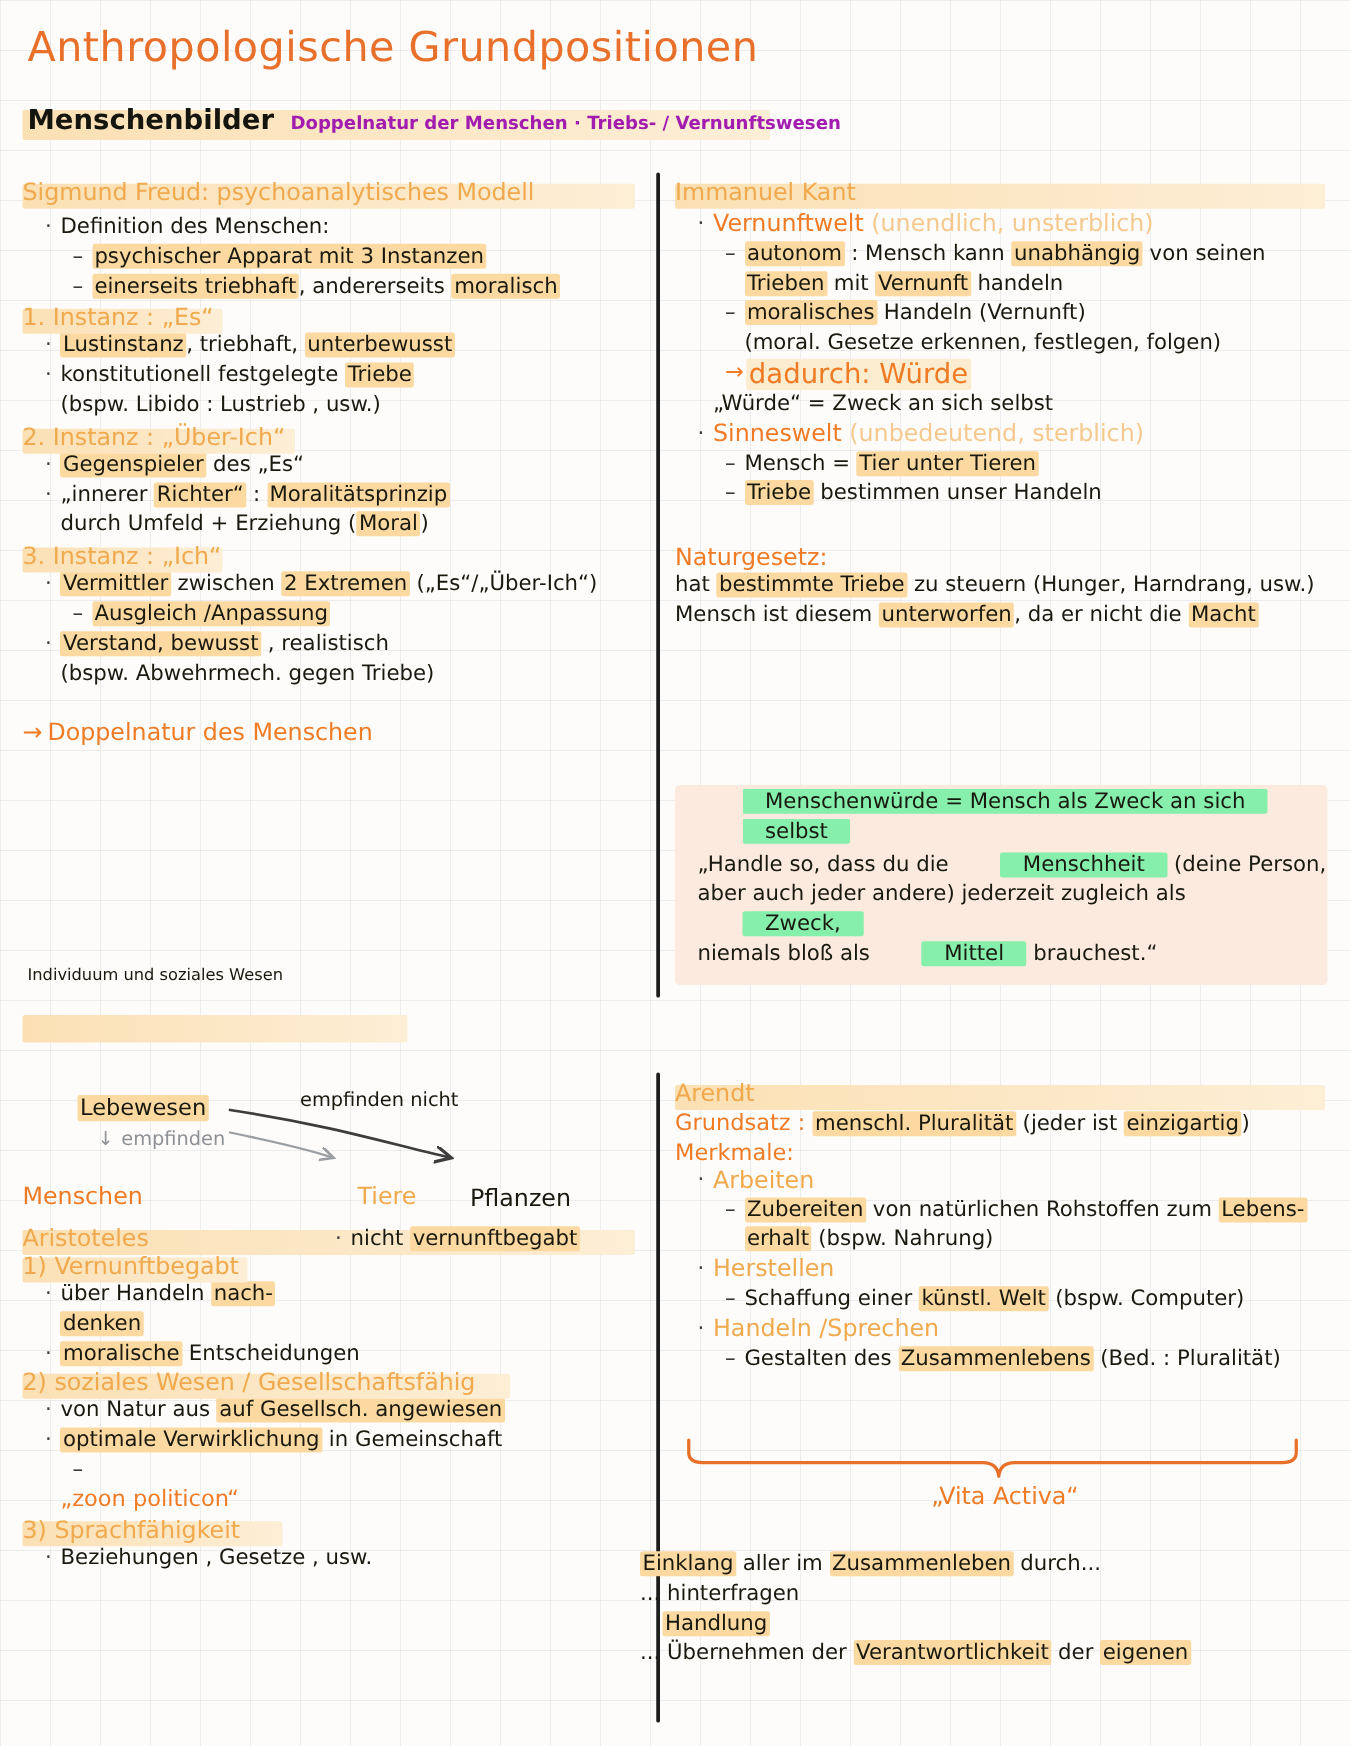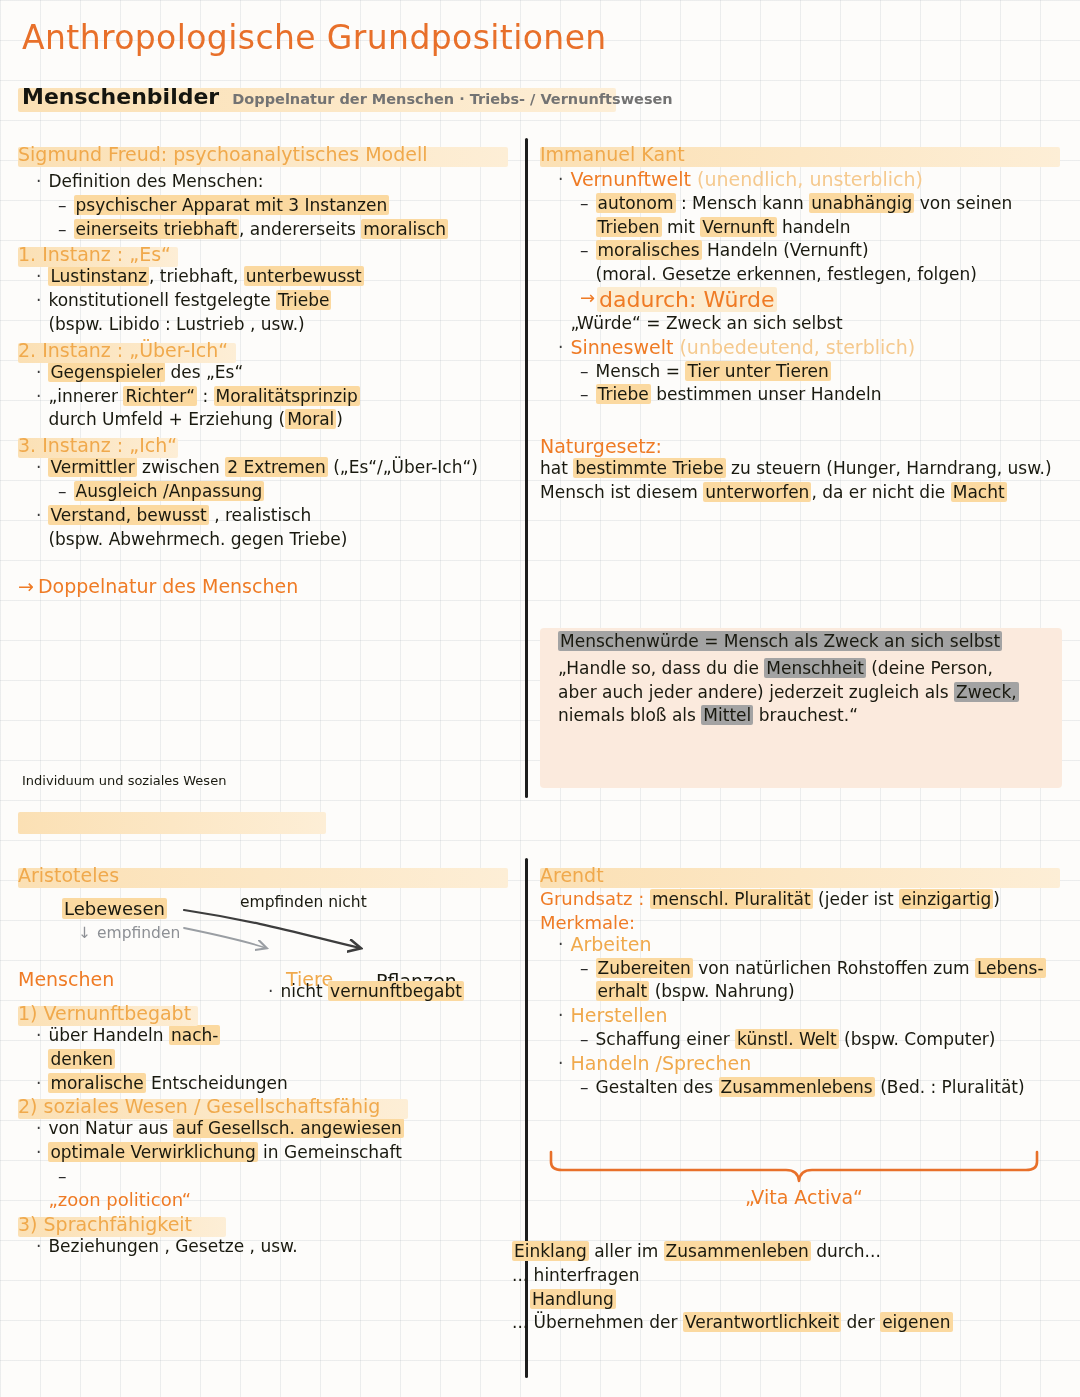--- a/index.html
+++ b/index.html
@@ -16,32 +16,32 @@
     position:relative;
   }
   .page{position:absolute; inset:0;}
 
   
   .t-title{
     font-size:33px; color:#e8702a; letter-spacing:.4px;
     font-weight:400;
   }
   .sub-head{font-size:22px; font-weight:700; color:#15150f;}
-  .sub-desc{font-size:14.5px; font-weight:700; color:#737373;}
+  .sub-desc{font-size:14.5px; font-weight:700; color:#a21caf;}
   .h-author{font-size:19px; color:#f0a94c;}
   .h-sec{font-size:19px; color:#ef7b25;}
   .line{font-size:17px; line-height:1.40; color:#19190f;}
   .small{font-size:15.5px;}
   .lamber{color:#f5c98e;}
   .grey{color:#8d9095;}
 
   
   .hl{background:#fbd9a0; border-radius:2px; padding:0 2px; box-decoration-break:clone;-webkit-box-decoration-break:clone;}
   .hl-l{background:#fcecd0; border-radius:2px; padding:0 2px; box-decoration-break:clone;-webkit-box-decoration-break:clone;}
-  .hl-d{background:#a3a3a3; border-radius:2px; padding:0 2px; box-decoration-break:clone;-webkit-box-decoration-break:clone;}
+  .hl-d{background:#86efac; border-radius:2px; padding:0 18px; box-decoration-break:clone;margin-left:36px;-webkit-box-decoration-break:clone;}
   .hdr-hl{background:linear-gradient(to right,#fbe0b4,#fdeed6); border-radius:2px;}
 
   
   .abs{position:absolute;}
   .divider{position:absolute; width:2.5px; background:#1d1d1d; border-radius:2px;}
   .col-l{position:absolute; left:18px; width:495px;}
   .col-r{position:absolute; left:540px; width:525px;}
   .row{display:flex; align-items:flex-start;}
   .bullet{color:#3a3a3a; margin-right:7px; font-size:17px; line-height:1.4;}
   .dash{color:#2a2a2a; margin-right:7px; font-size:17px; line-height:1.4;}
@@ -228,25 +228,20 @@
       <span>niemals bloß als </span><span class="hl-d">Mittel</span><span> brauchest.“</span>
     </div>
   </div>
 
   <div class="abs hdr-hl" style="left:18px; top:812px; width:308px; height:22px;"></div>
   <div class="abs line" style="left:22px; top:772px; font-size:13px;">Individuum und soziales Wesen</div>
 
   <div class="divider" style="left:525px; top:858px; height:520px;"></div>
 
   <div class="col-l" style="top:864px;">
-    <div style="position:relative;">
-      <div class="abs hdr-hl" style="left:0; top:4px; width:490px; height:20px;"></div>
-      <div class="h-author" style="position:relative;">Aristoteles</div>
-    </div>
-
     <div style="position:relative; height:116px;">
       <div class="abs line" style="left:44px; top:10px;">
         <span class="hl" style="font-size:18px;">Lebewesen</span>
       </div>
       <div class="abs grey small" style="left:60px; top:38px;">
         <span style="margin-right:6px;">↓</span><span>empfinden</span>
       </div>
       <div class="abs line small" style="left:222px; top:6px;">empfinden nicht</div>
 
       <svg class="abs" style="left:0; top:0;" width="500" height="116">
@@ -260,20 +255,25 @@
         </defs>
         <path d="M166,24 C245,36 290,50 342,62" fill="none" stroke="#3d3d3d" stroke-width="2.2" stroke-linecap="round" marker-end="url(#ah-dark)"></path>
         <path d="M166,42 C205,50 230,56 248,62" fill="none" stroke="#9a9ea3" stroke-width="1.8" stroke-linecap="round" marker-end="url(#ah-grey)"></path>
       </svg>
 
       <div class="abs h-sec" style="left:0; top:82px;">Menschen</div>
       <div class="abs h-author" style="left:268px; top:82px;">Tiere</div>
       <div class="abs line" style="left:358px; top:82px; font-size:19px;">Pflanzen</div>
     </div>
 
+    <div style="position:relative;">
+      <div class="abs hdr-hl" style="left:0; top:4px; width:490px; height:20px;"></div>
+      <div class="h-author" style="position:relative;">Aristoteles</div>
+    </div>
+
     <div class="abs row" style="left:250px; top:116px;">
       <span class="bullet">·</span>
       <span class="line"><span>nicht </span><span class="hl">vernunftbegabt</span></span>
     </div>
 
     <div style="position:relative;">
       <div class="abs hdr-hl" style="left:0; top:4px; width:180px; height:20px;"></div>
       <div class="h-author" style="position:relative;">1) Vernunftbegabt</div>
     </div>
     <div class="row indent1">

